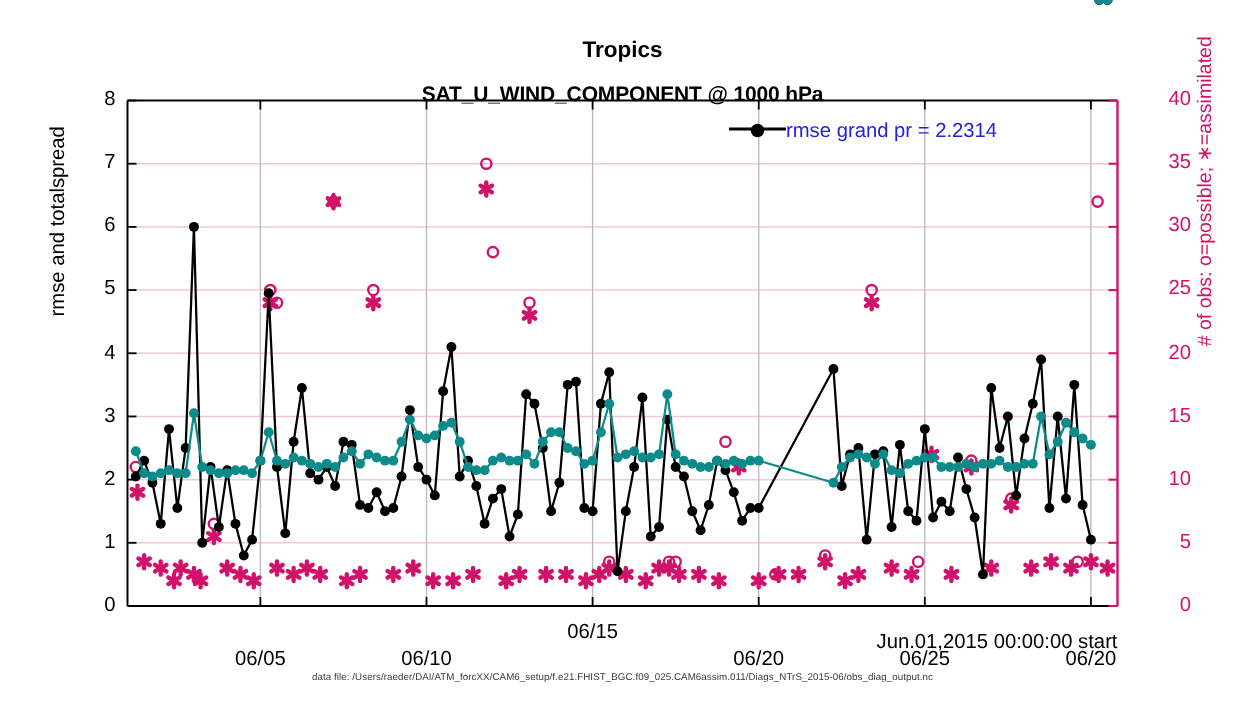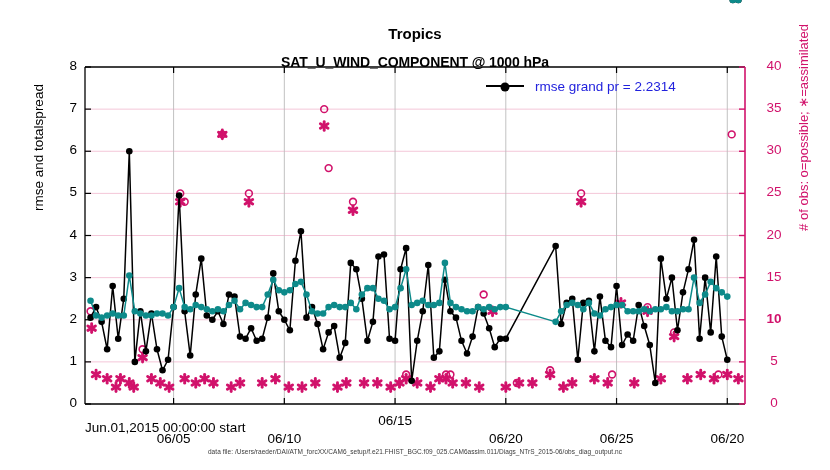--- a/index.html
+++ b/index.html
@@ -38,34 +38,34 @@
   .ylabel-right{
     position:absolute;
     left:668px;top:120px;width:270px;
     transform:rotate(-90deg);
     transform-origin:center center;
     text-align:center;
     font-size:13px;color:#d1126b;
   }
   .xlabel{
     position:absolute;left:85px;top:420px;width:660px;
-    text-align:left;font-size:13.5px;color:#000;
+    text-align:right;font-size:13.5px;color:#000;
   }
   .footer{
     position:absolute;left:0;top:448px;width:830px;
     text-align:center;font-size:6.5px;color:#3a3a3a;
     letter-spacing:0.05px;
   }
 
   .tick-left{
     position:absolute;text-align:right;width:40px;
     font-size:13.5px;color:#000;
   }
   .tick-right{
-    position:absolute;text-align:center;width:40px;
+    position:absolute;text-align:right;width:40px;
     font-size:13.5px;color:#d1126b;
   }
   .tick-x{
     position:absolute;text-align:center;width:70px;
     font-size:13.5px;color:#000;margin-top:20px;
   }
 
   .legend{
     position:absolute;left:486px;top:76px;
     width:258px;height:44px;
@@ -81,21 +81,21 @@
   .legend-line{
     width:38px;height:0;border-top-width:2.6px;border-top-style:solid;
     position:relative;display:inline-block;
   }
   .legend-line .dot{
     position:absolute;left:50%;top:50%;
     width:9px;height:9px;border-radius:50%;
     transform:translate(-50%,-50%);
   }
   .legend-text{
-    font-size:13.5px;color:#2222dd;margin-left:11px;white-space:nowrap;text-align:center;
+    font-size:13.5px;color:#2222dd;margin-left:0;white-space:nowrap;text-align:center;
   }
 </style>
 </head>
 <body>
 
 <div id="root">
 
   <div class="title-block">
     <div class="title-main">Tropics</div>
     <div class="title-sub">SAT_U_WIND_COMPONENT @ 1000 hPa</div>
@@ -712,21 +712,21 @@
       <div class="tick-left" style="left: 37px; top: 268.625px;">3</div>
       <div class="tick-left" style="left: 37px; top: 226.5px;">4</div>
       <div class="tick-left" style="left: 37px; top: 184.375px;">5</div>
       <div class="tick-left" style="left: 37px; top: 142.25px;">6</div>
       <div class="tick-left" style="left: 37px; top: 100.125px;">7</div>
       <div class="tick-left" style="left: 37px; top: 58px;">8</div>
     </div>
   <div id="ticks-right">
       <div class="tick-right" style="left: 754px; top: 395px;">0</div>
       <div class="tick-right" style="left: 754px; top: 352.875px;">5</div>
-      <div class="tick-right" style="left: 754px; top: 310.75px; font-weight: bold;">10</div>
+      <div class="tick-right" style="left: 754px; top: 310.75px;">10</div>
       <div class="tick-right" style="left: 754px; top: 268.625px;">15</div>
       <div class="tick-right" style="left: 754px; top: 226.5px;">20</div>
       <div class="tick-right" style="left: 754px; top: 184.375px;">25</div>
       <div class="tick-right" style="left: 754px; top: 142.25px;">30</div>
       <div class="tick-right" style="left: 754px; top: 100.125px;">35</div>
       <div class="tick-right" style="left: 754px; top: 58px;">40</div>
     </div>
   <div id="ticks-x">
       <div class="tick-x" style="left: 138.591px; top: 411px;">06/05</div>
       <div class="tick-x" style="left: 249.329px; top: 411px;">06/10</div>

